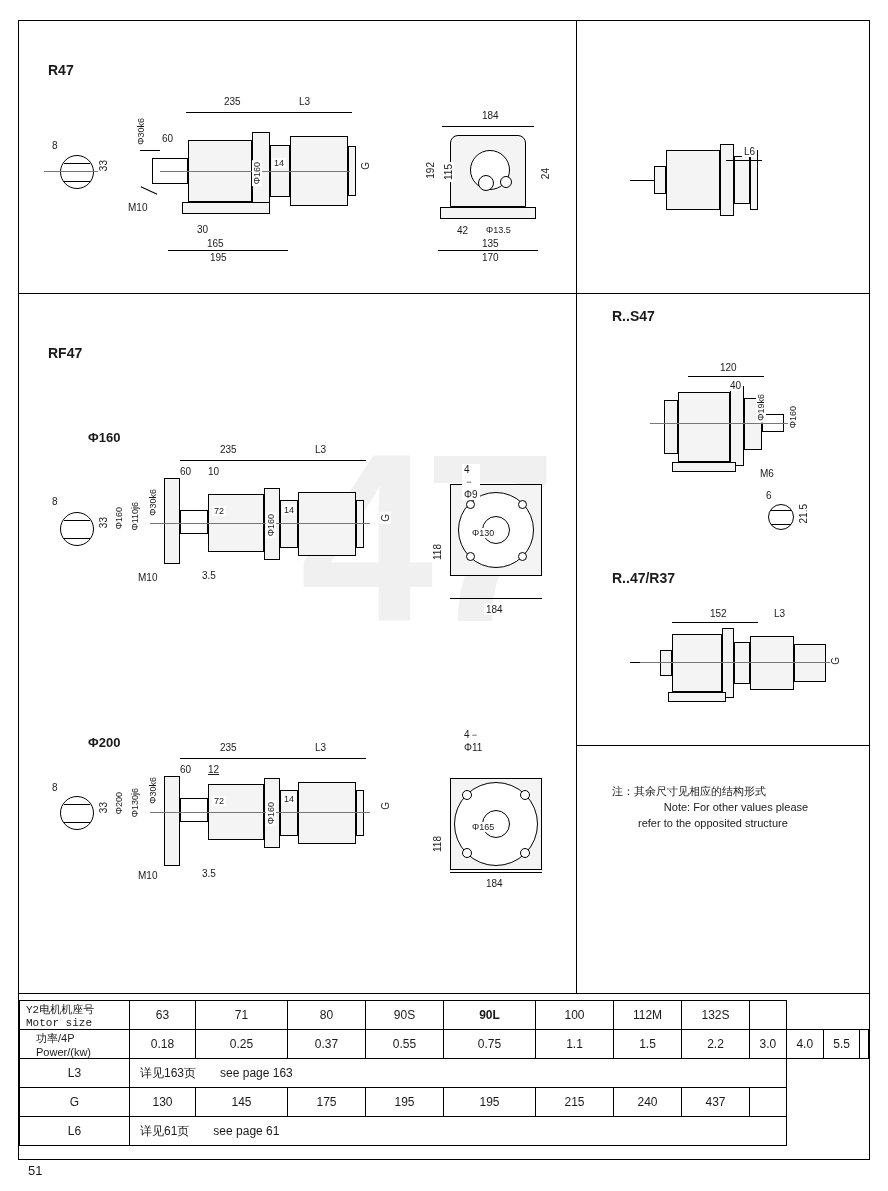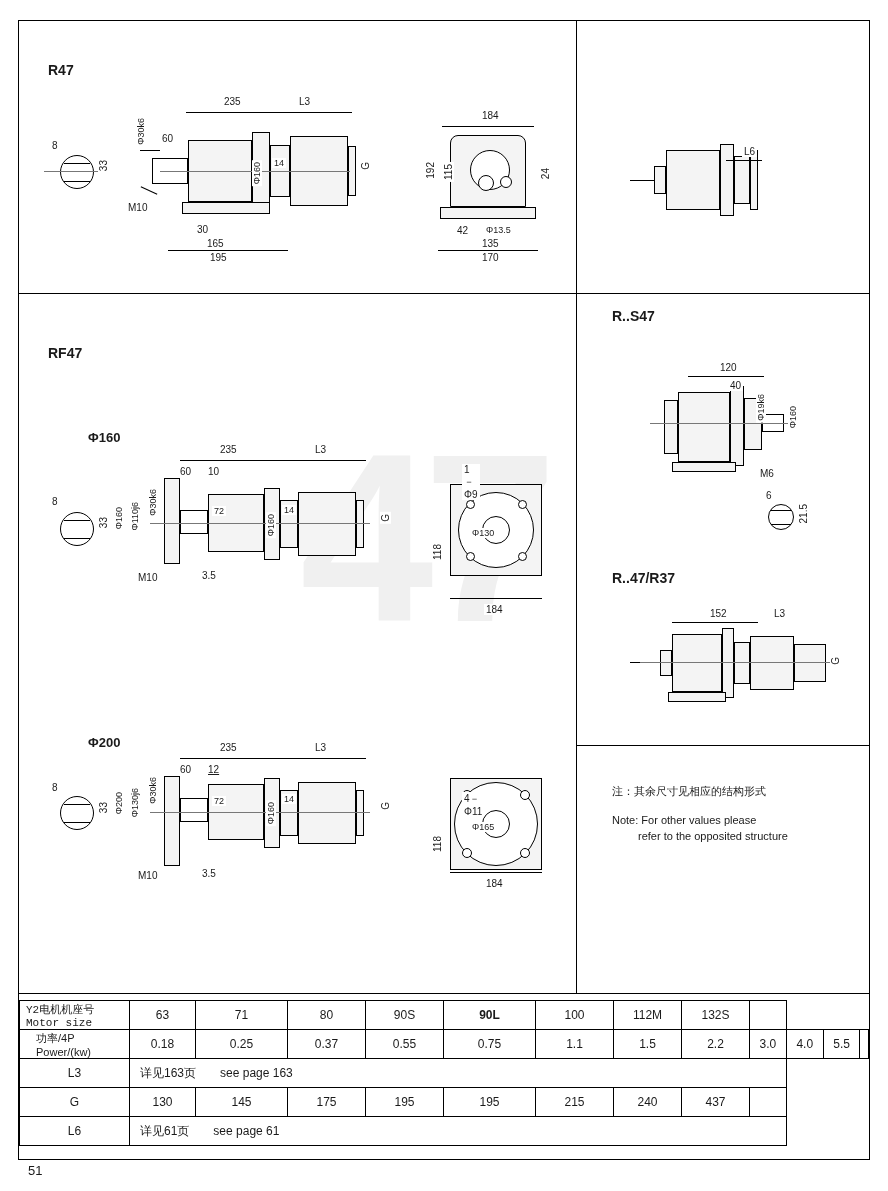--- a/index.html
+++ b/index.html
@@ -179,21 +179,21 @@
   </div>
 
   <div class="mech">
     <div class="box" style="left:450px; top:484px; width:92px; height:92px; transform:rotate(0deg);"></div>
     <div class="circw" style="left:458px; top:492px; width:76px; height:76px;"></div>
     <div class="circw" style="left:482px; top:516px; width:28px; height:28px;"></div>
     <div class="circw" style="left:466px; top:500px; width:9px; height:9px;"></div>
     <div class="circw" style="left:518px; top:500px; width:9px; height:9px;"></div>
     <div class="circw" style="left:466px; top:552px; width:9px; height:9px;"></div>
     <div class="circw" style="left:518px; top:552px; width:9px; height:9px;"></div>
-    <div class="dimtxt" style="left:462px; top:464px;">1－Φ9</div>
+    <div class="dimtxt" style="left:462px; top:464px;">4－Φ9</div>
     <div class="dimtxt" style="left:470px; top:528px; font-size:9px;">Φ130</div>
     <div class="dimtxt v" style="left:432px; top:542px;">118</div>
     <div class="dimtxt" style="left:484px; top:604px;">184</div>
     <div class="dimline dh" style="left:450px; top:598px; width:92px;"></div>
   </div>
 
   <div class="ttl" style="left:88px; top:735px; font-size:13px;">Φ200</div>
   <div class="mech">
     <div class="circw" style="left:60px; top:796px; width:34px; height:34px;"></div>
     <div class="ln" style="left:64px; top:804px; width:26px; height:1px;"></div>
@@ -227,21 +227,21 @@
   </div>
 
   <div class="mech">
     <div class="box" style="left:450px; top:778px; width:92px; height:92px;"></div>
     <div class="circw" style="left:454px; top:782px; width:84px; height:84px;"></div>
     <div class="circw" style="left:482px; top:810px; width:28px; height:28px;"></div>
     <div class="circw" style="left:462px; top:790px; width:10px; height:10px;"></div>
     <div class="circw" style="left:520px; top:790px; width:10px; height:10px;"></div>
     <div class="circw" style="left:462px; top:848px; width:10px; height:10px;"></div>
     <div class="circw" style="left:520px; top:848px; width:10px; height:10px;"></div>
-    <div class="dimtxt" style="left:462px; top:792px;">4－Φ11</div>
+    <div class="dimtxt" style="left:462px; top:728px;">4－Φ11</div>
     <div class="dimtxt" style="left:470px; top:822px; font-size:9px;">Φ165</div>
     <div class="dimtxt v" style="left:432px; top:834px;">118</div>
     <div class="dimtxt" style="left:484px; top:878px;">184</div>
     <div class="dimline dh" style="left:450px; top:872px; width:92px;"></div>
   </div>
 
 
   <div class="mech">
     <div class="ln" style="left:630px; top:180px; width:24px; height:1px;"></div>
     <div class="box" style="left:654px; top:166px; width:12px; height:28px;"></div>
@@ -288,21 +288,21 @@
     <div class="box" style="left:668px; top:692px; width:58px; height:10px;"></div>
     <div class="ln" style="left:640px; top:662px; width:190px; height:1px; background:#777;"></div>
     <div class="dimtxt" style="left:708px; top:608px;">152</div>
     <div class="dimline dh" style="left:672px; top:622px; width:86px;"></div>
     <div class="dimtxt" style="left:772px; top:608px;">L3</div>
     <div class="dimtxt v" style="left:830px; top:655px;">G</div>
   </div>
 
   <div class="note-box" style="left:612px; top:784px; width:248px;">
     <div class="cn">注：其余尺寸见相应的结构形式</div>
-    <div style="margin-top:13px;">Note: For other values please</div>
+    <div style="margin-top:0;text-align:center;">Note: For other values please</div>
     <div style="margin-left:26px;">refer to the opposited structure</div>
   </div>
 
   <table class="table">
     <tbody>
         <tr>
       <td style="width:110px; text-align:left; padding-left:6px;font-family:Liberation Mono, monospace;">
         <div class="cn">Y2电机机座号</div>
         <div class="cn">Motor size</div>
       </td>

